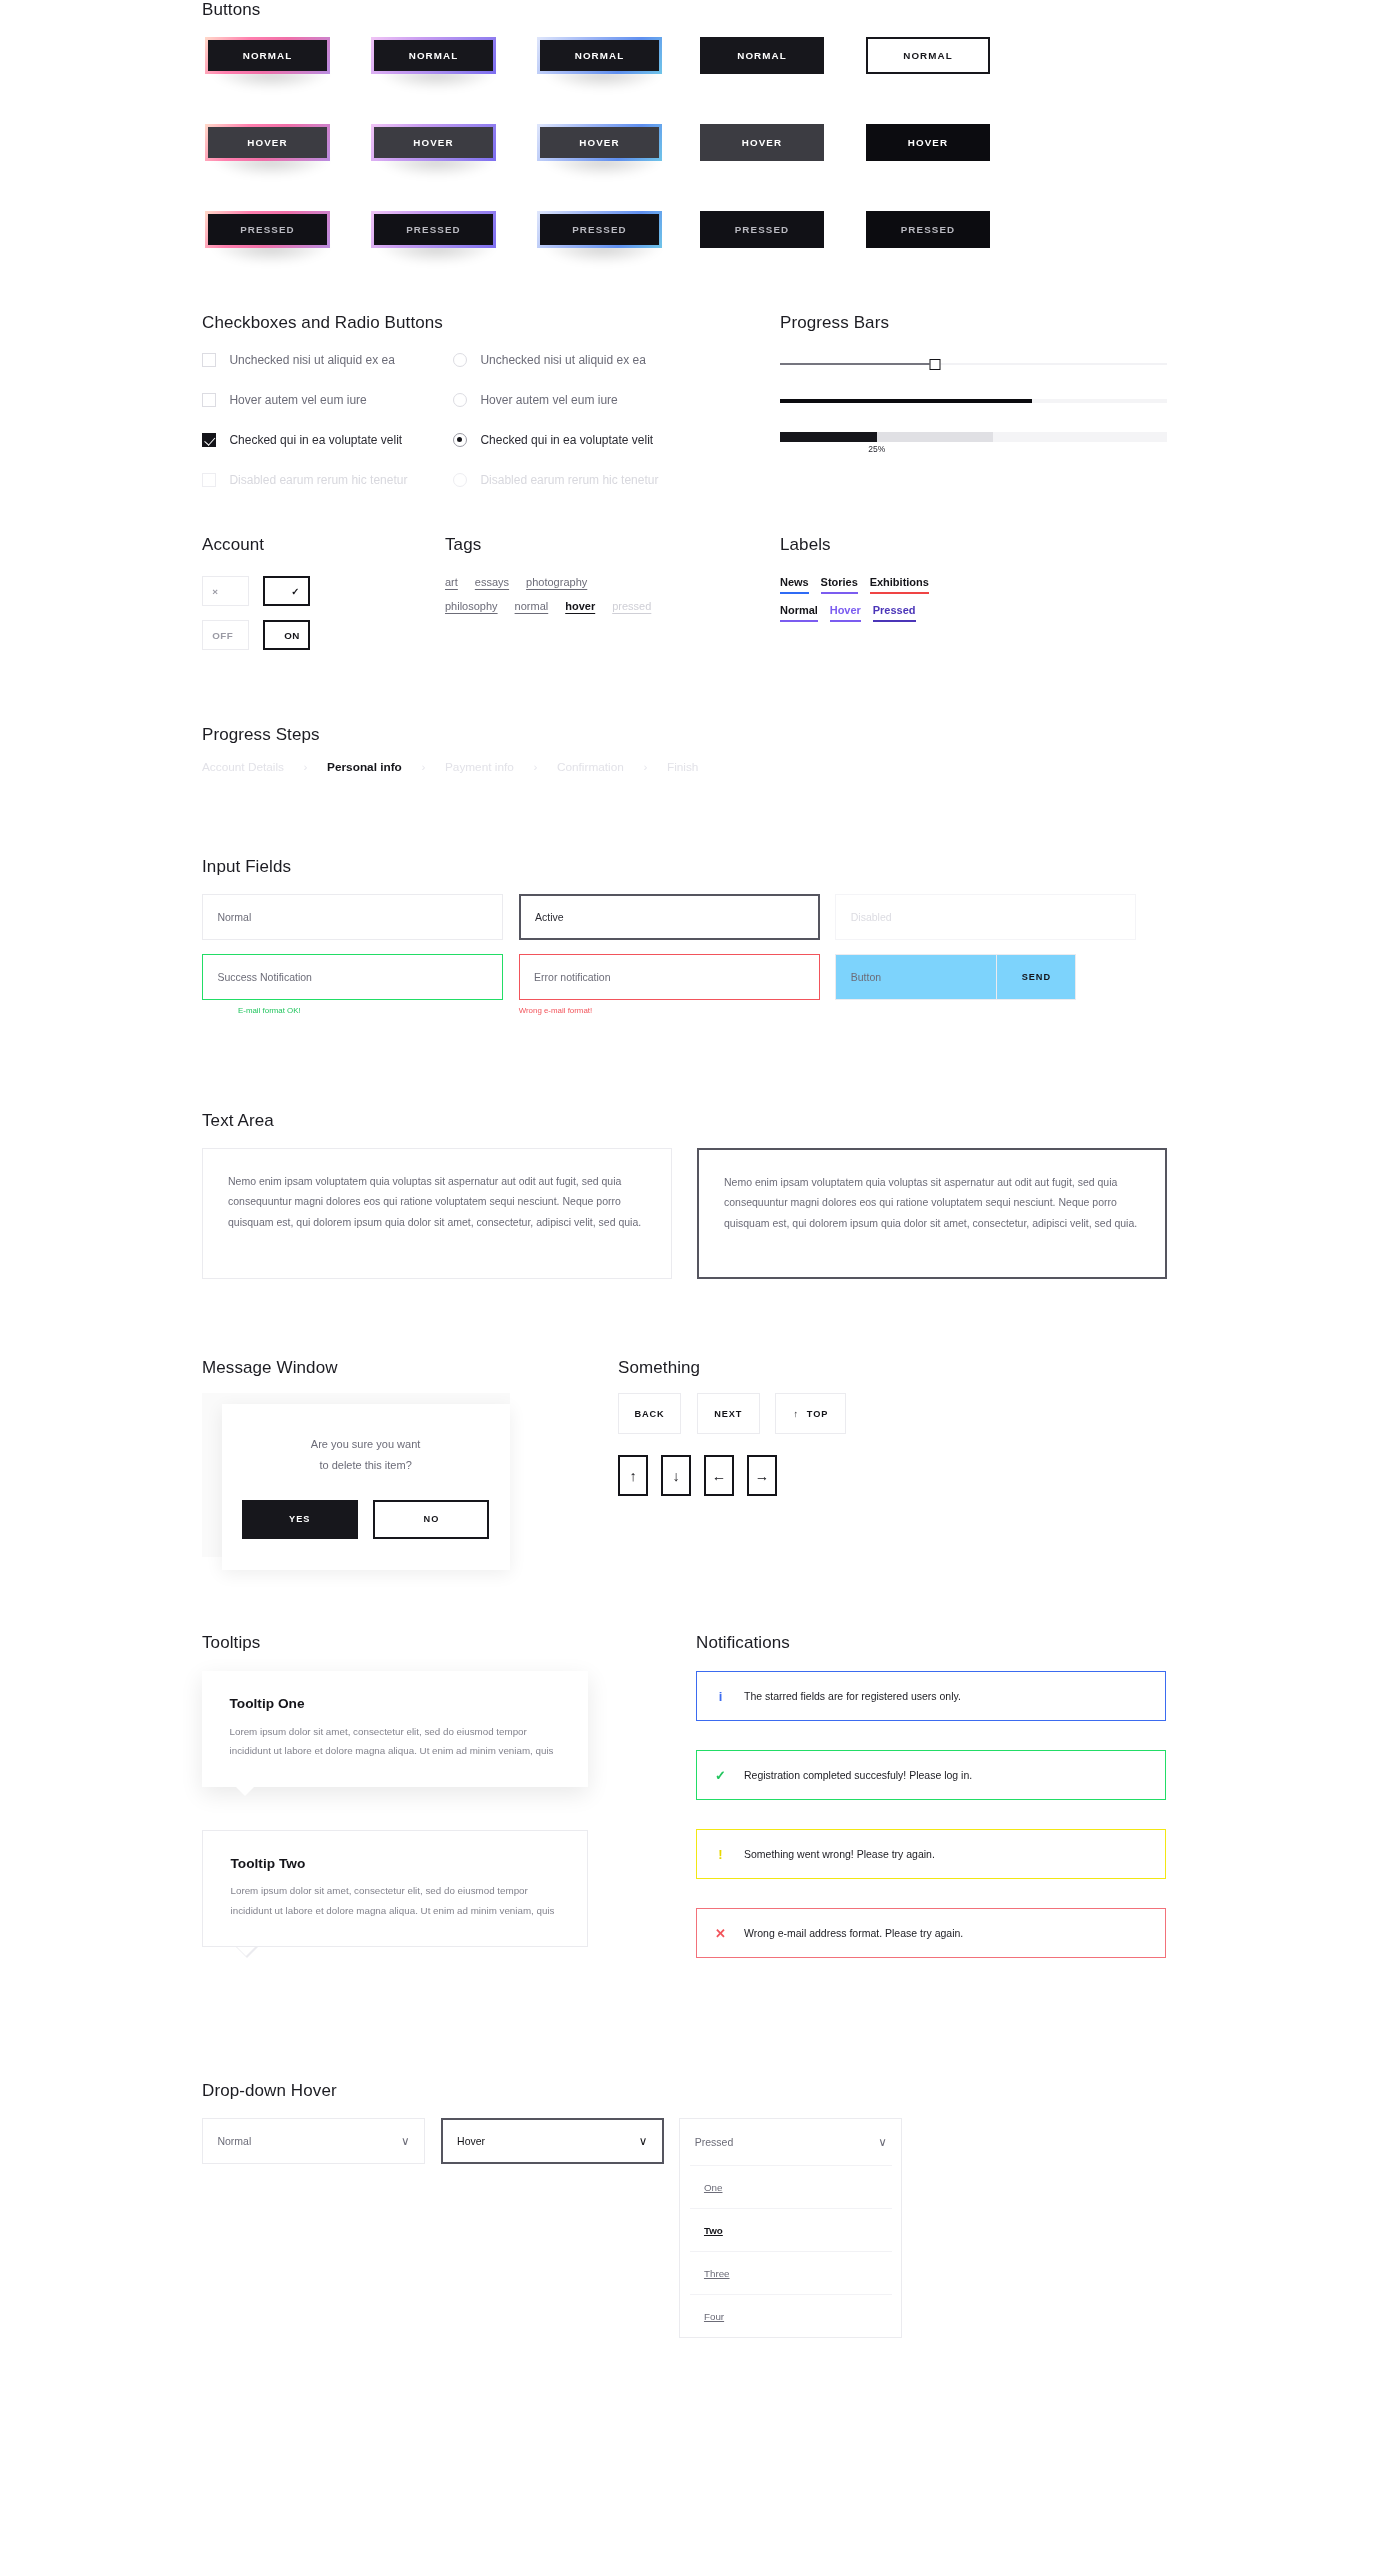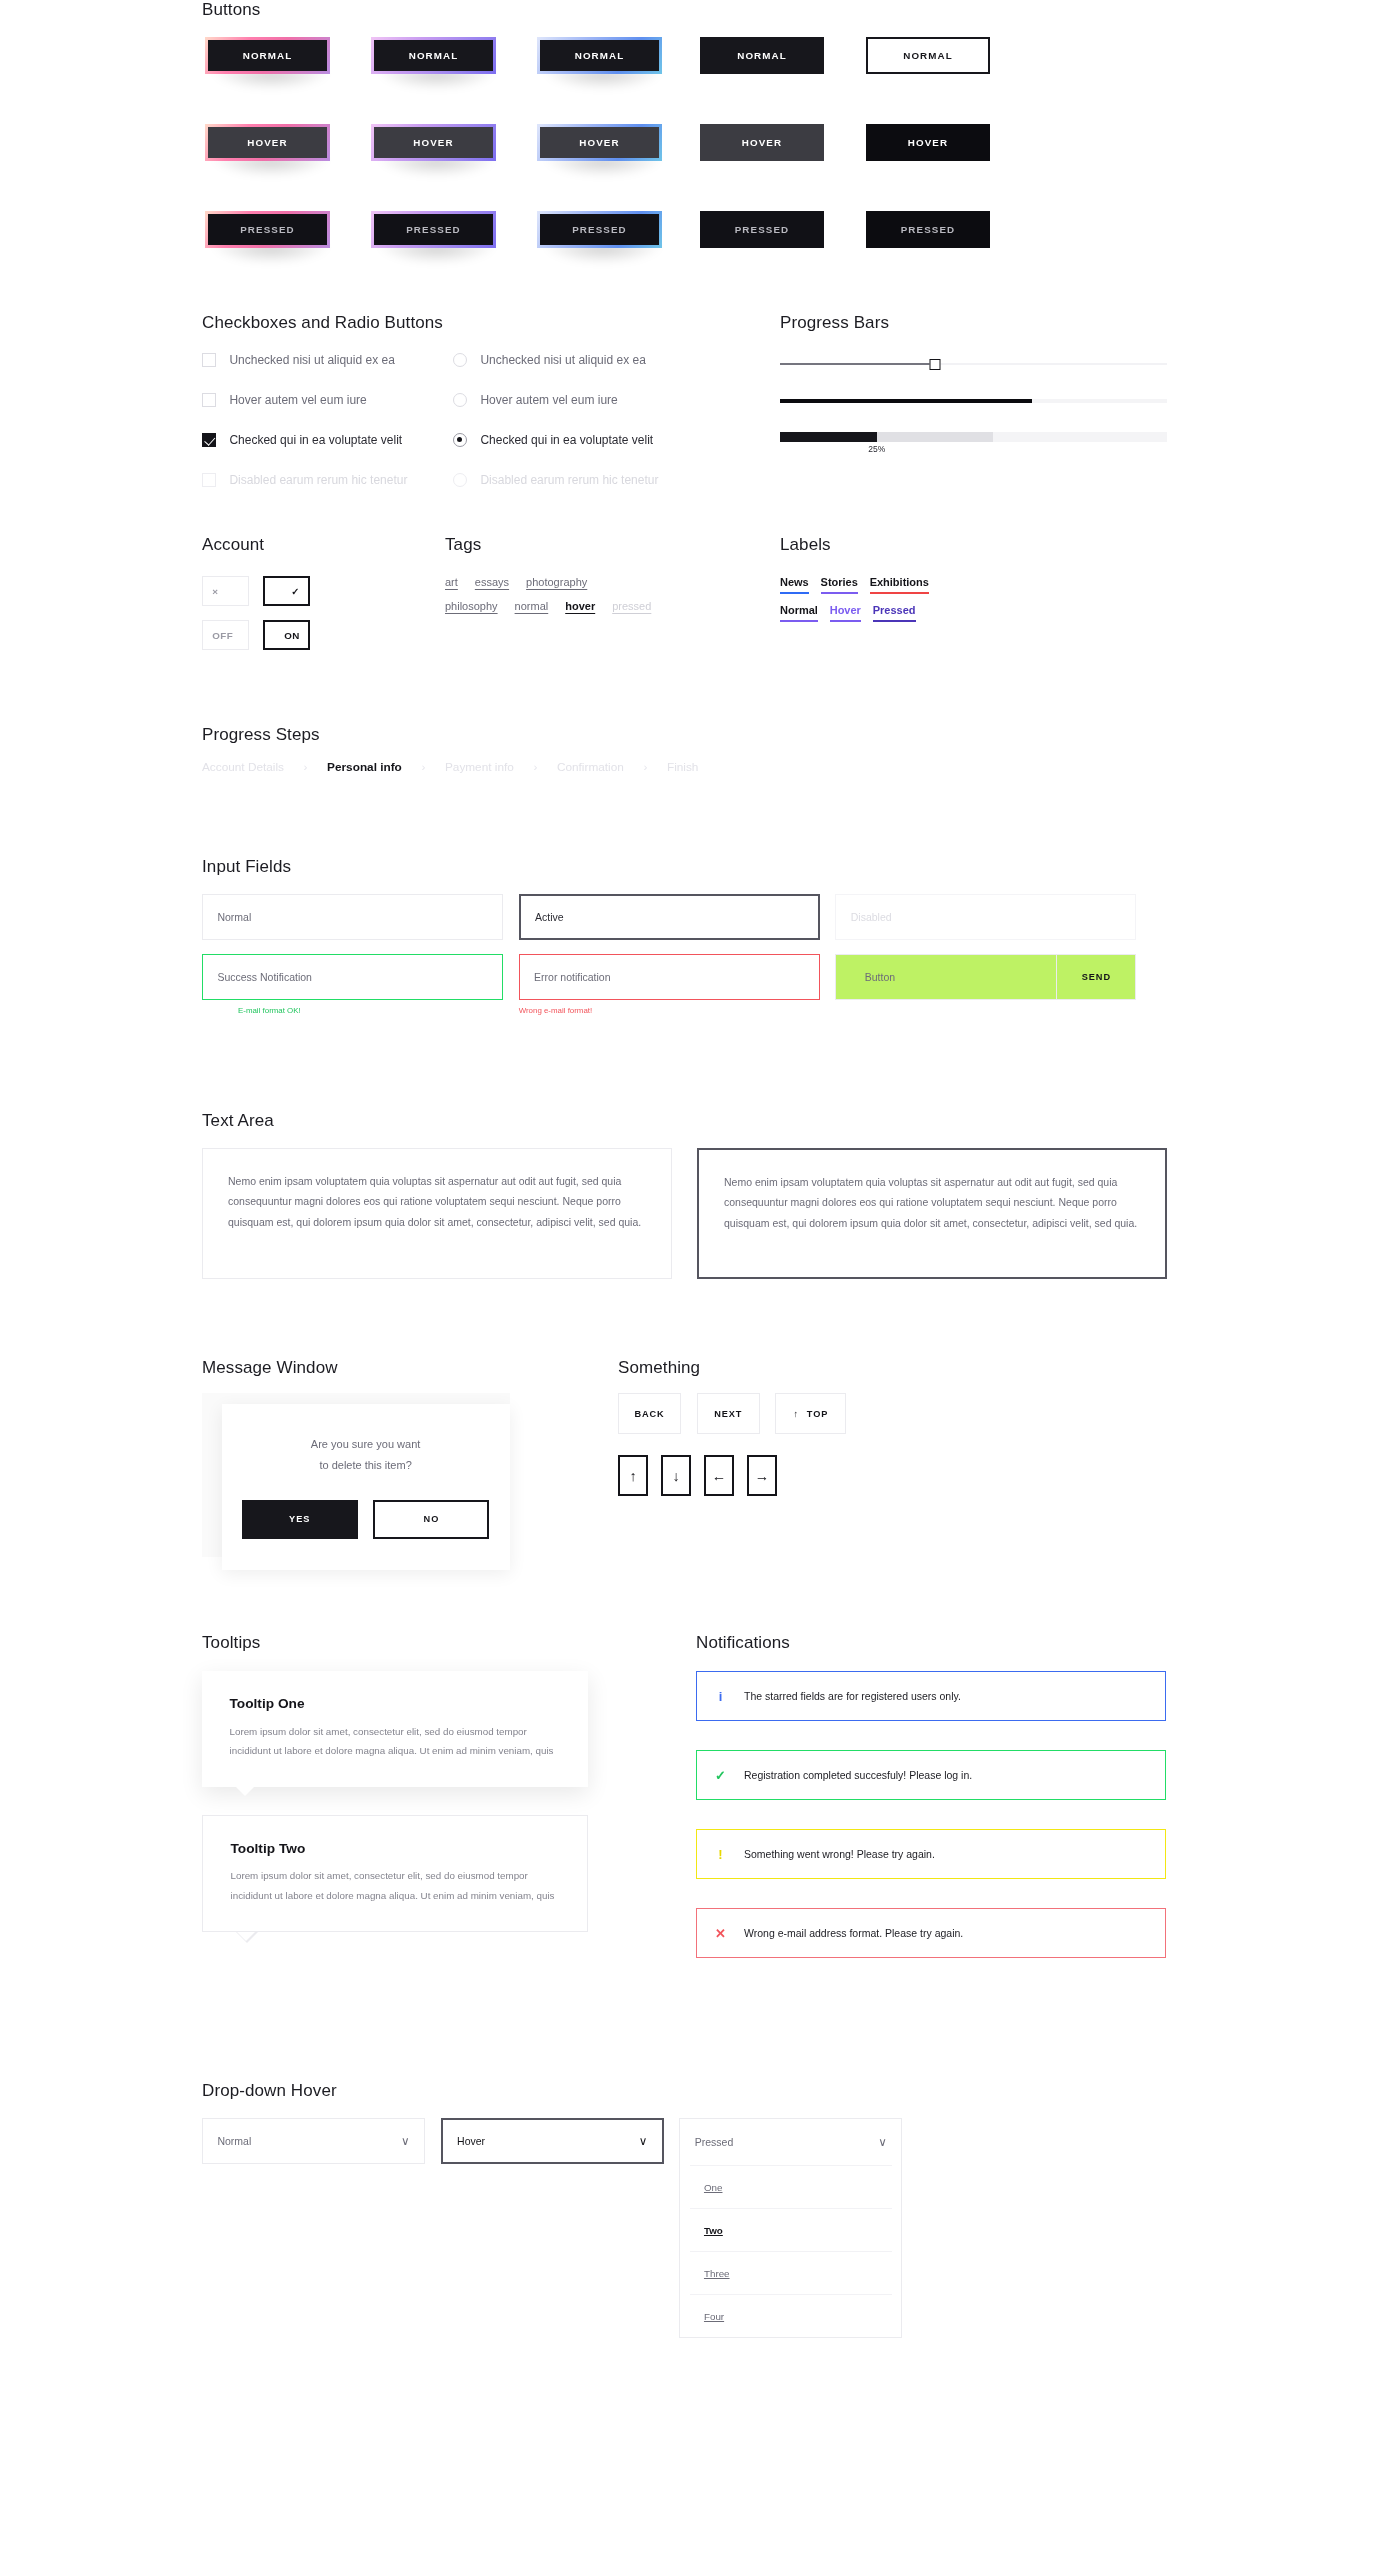--- a/index.html
+++ b/index.html
@@ -113,21 +113,21 @@
   .if-cell{width:301px;position:relative;}
   .fld{width:301px;height:46px;display:flex;align-items:center;padding:0 14.4px;font-size:10.5px;background:#fff;}
   .fld.normal{border:1.3px solid #ebebef;color:#6c6c78;}
   .fld.active{border:2px solid #55555f;color:#2b2b33;}
   .fld.disabled{border:1.3px solid #f4f4f7;color:#dcdce2;}
   .fld.success{border:1.6px solid #22dd66;color:#6c6c78;}
   .fld.error{border:1.6px solid #f2545b;color:#6c6c78;}
   .hint{font-size:7.9px;margin-top:5.2px;}
   .hint.ok{color:#22c55e;padding-left:36px;}
   .hint.bad{color:#f2545b;}
-  .fld-btn{width:301px;height:46px;border:1.3px solid #ebebef;display:flex;align-items:center;background:#bef264;padding-left:14px;}
+  .fld-btn{width:241px;height:46px;border:1.3px solid #ebebef;display:flex;align-items:center;background:#7dd3fc;}
   .fld-btn .ph{flex:1;padding:0 14.4px;font-size:10.5px;color:#6c6c78;}
   .fld-btn .send{width:79px;height:100%;border-left:1.3px solid #ebebef;display:flex;align-items:center;justify-content:center;font-size:9.2px;font-weight:700;letter-spacing:0.9px;color:#141419;cursor:pointer;}
 
   
   .ta-sec{position:absolute;left:202px;top:1111px;width:982px;}
   .ta-grid{position:absolute;top:37px;left:0;display:flex;gap:25px;}
   .ta{width:470px;height:131px;padding:22px 25px;font-size:10.5px;line-height:1.95;color:#6c6c78;background:#fff;}
   .ta.normal{border:1.3px solid #ebebef;}
   .ta.active{border:2px solid #55555f;}
 
@@ -148,21 +148,21 @@
   .nav-btn.w1{width:63px;}
   .nav-btn.w2{width:71px;}
   .nav-row2{display:flex;gap:13px;}
   .arrow-btn{width:30px;height:41px;border:2px solid #141419;background:#fff;display:flex;align-items:center;justify-content:center;font-size:14.4px;color:#141419;cursor:pointer;}
 
   
   .tt-sec{position:absolute;left:202px;top:1633px;width:458px;}
   .tt-wrap{position:absolute;top:38px;left:0;}
   .tt-one{width:386px;background:#fff;box-shadow:0 6.5px 22px rgba(0,0,0,.09);padding:25px 27.5px 26px;position:relative;margin-left:0;}
   .tt-one::after{content:"";position:absolute;left:34px;bottom:-9.2px;width:0;height:0;border-left:9.8px solid transparent;border-right:9.8px solid transparent;border-top:9.8px solid #fff;}
-  .tt-two{width:386px;background:#fff;border:1.3px solid #ebebef;padding:25px 27.5px 26px;position:relative;margin-top:28px;}
+  .tt-two{width:386px;background:#fff;border:1.3px solid #ebebef;padding:25px 27.5px 26px;position:relative;margin-top:43px;}
   .tt-two::after{content:"";position:absolute;left:34px;bottom:-9.8px;width:0;height:0;border-left:9.8px solid transparent;border-right:9.8px solid transparent;border-top:9.8px solid #fff;}
   .tt-two::before{content:"";position:absolute;left:33px;bottom:-11.8px;width:0;height:0;border-left:11px solid transparent;border-right:11px solid transparent;border-top:11px solid #ebebef;}
   .tt-title{font-size:13.7px;font-weight:600;color:#141419;margin-bottom:10.5px;}
   .tt-body{font-size:9.8px;line-height:2.0;color:#84848e;}
 
   
   .nt-sec{position:absolute;left:696px;top:1633px;width:484px;}
   .nt-wrap{position:absolute;top:38px;left:0;}
   .nt{width:470px;height:50px;display:flex;align-items:center;background:#fff;margin-bottom:29px;}
   .nt .ic{width:47px;text-align:center;font-size:13px;font-weight:700;flex:none;}

